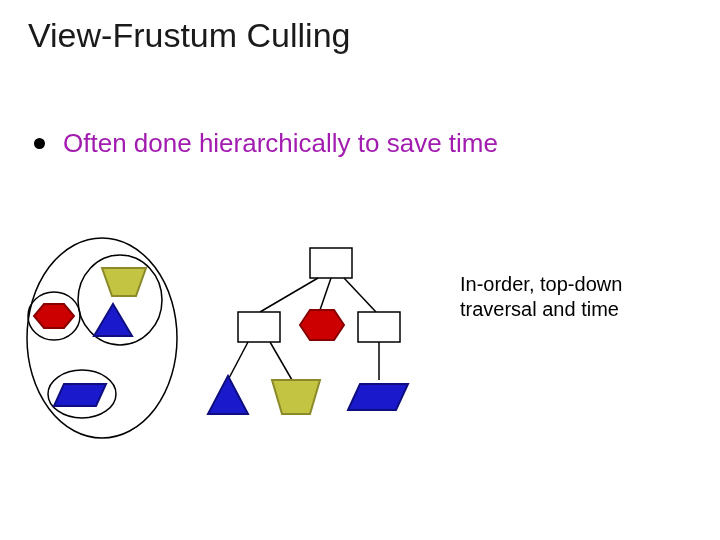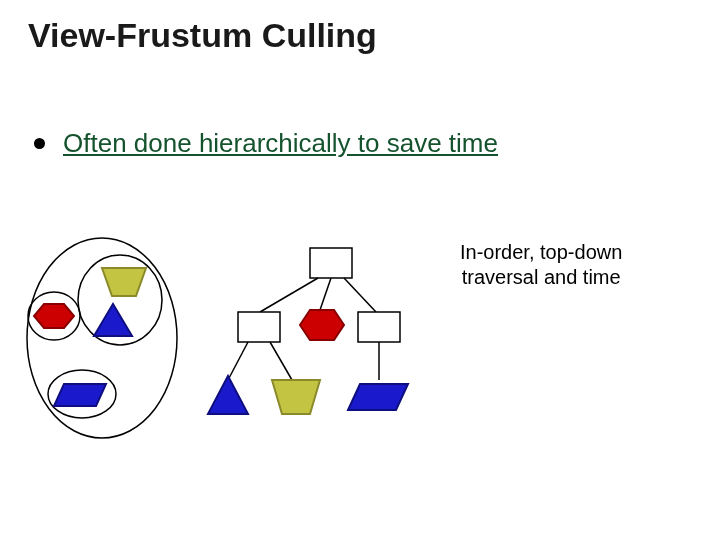--- a/index.html
+++ b/index.html
@@ -16,51 +16,49 @@
     position: relative;
     width: 720px;
     height: 540px;
   }
   .title {
     position: absolute;
     left: 28px;
     top: 16px;
     font-size: 34px;
     color: #1a1a1a;
-    font-weight: 700;
+    font-weight: 400;
   }
   .bullet-row {
     position: absolute;
     left: 34px;
     top: 128px;
     display: flex;
     align-items: center;
   }
   .bullet-dot {
     width: 11px;
     height: 11px;
     border-radius: 50%;
     background: #000;
     margin-right: 18px;
     flex: 0 0 auto;
   }
   .bullet-text {
     font-size: 26px;
-    color: #14532d;
-    text-decoration: underline;
+    color: #a21caf;
   }
   .caption {
     position: absolute;
     left: 460px;
-    top: 240px;
+    top: 272px;
     font-family: Verdana, Geneva, sans-serif;
     font-size: 20px;
     line-height: 1.25;
     color: #000;
-    text-align: center;
   }
   .diagram {
     position: absolute;
     left: 20px;
     top: 230px;
     width: 430px;
     height: 240px;
   }
 </style>
 </head>

